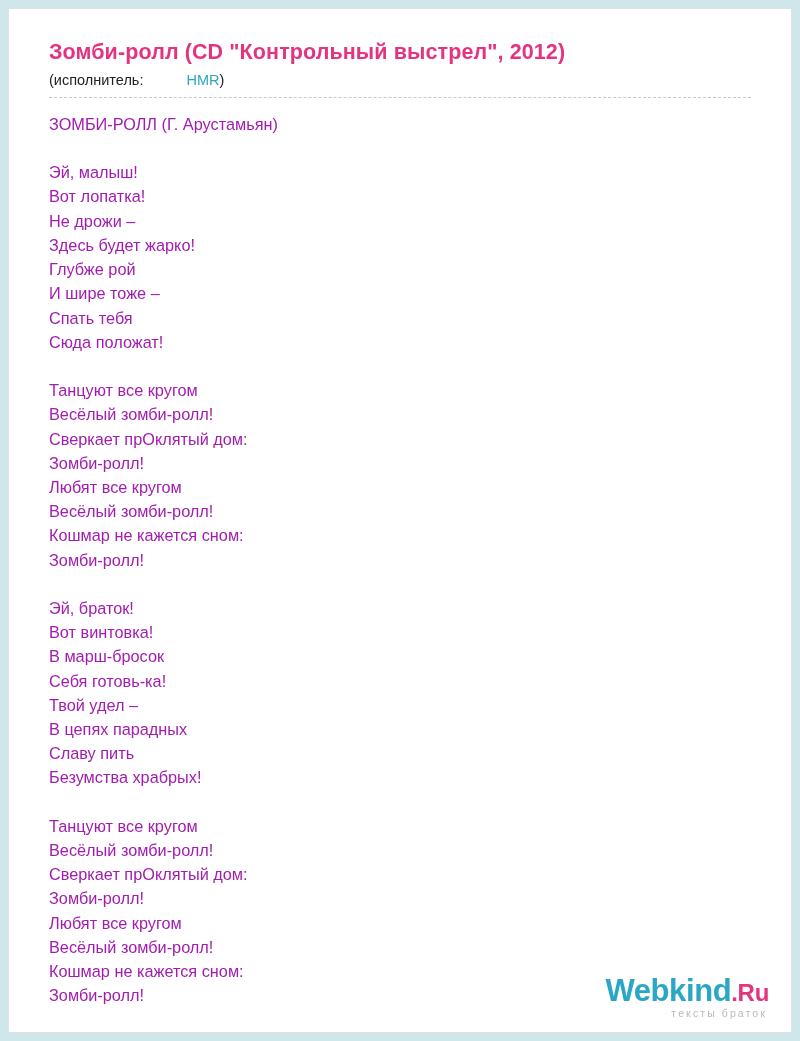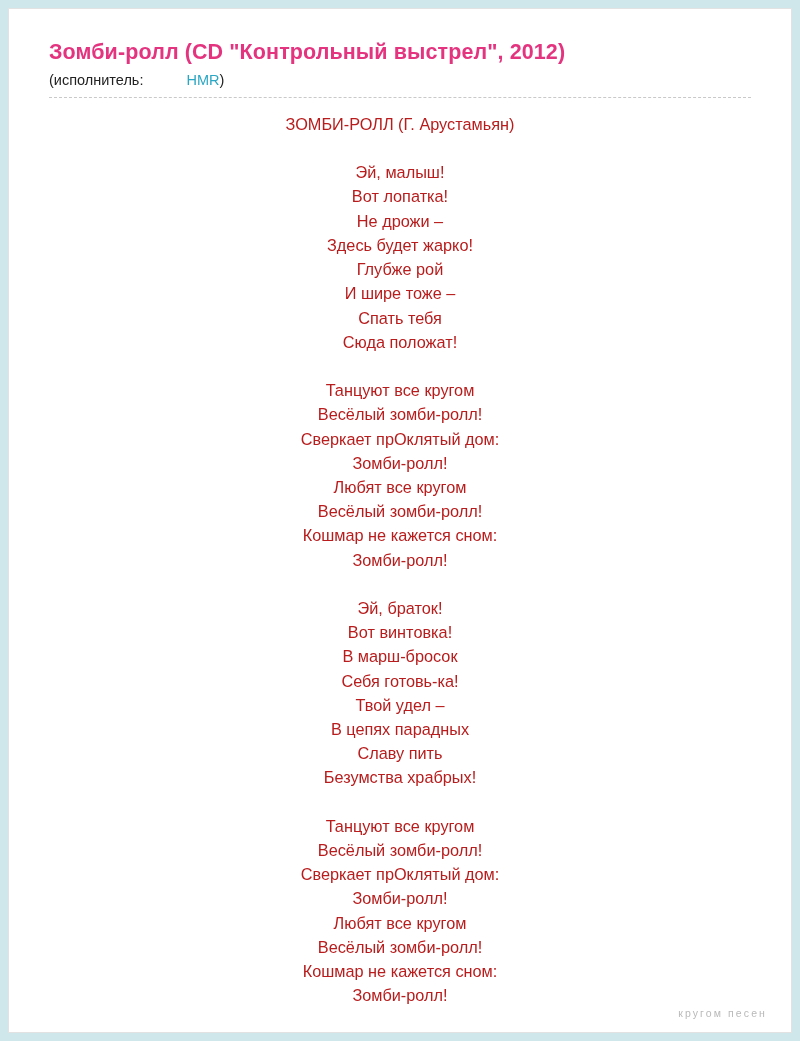--- a/index.html
+++ b/index.html
@@ -41,26 +41,25 @@
     border-bottom: 1px dashed #c9c9c9;
     margin-bottom: 14px;
   }
   .performer-link {
     color: #2aa7c4;
     text-decoration: none;
     margin-left: 39px;
   }
   .lyrics {
     font-size: 16.3px;
-    color: #b91c1c;
+    color: #a21caf;
     line-height: 24.2px;
     white-space: pre-wrap;
     margin: 0;
     font-family: "Liberation Sans", sans-serif;
-    text-align: center;
   }
   .footer-logo {
     position: absolute;
     right: 22px;
     bottom: 14px;
     text-align: right;
     line-height: 1;
   }
   .logo-main {
     font-size: 31px;
@@ -128,15 +127,18 @@
 Сверкает прОклятый дом:
 Зомби-ролл!
 Любят все кругом
 Весёлый зомби-ролл!
 Кошмар не кажется сном:
 Зомби-ролл!</div>
 
   </div>
 
   <div class="footer-logo">
-    <div class="logo-sub">кругом песен</div>
+    <div>
+      <span class="logo-main">Webkind</span><span class="logo-ru">.Ru</span>
+    </div>
+    <div class="logo-sub">тексты браток</div>
   </div>
 </div>
 
 </body></html>

